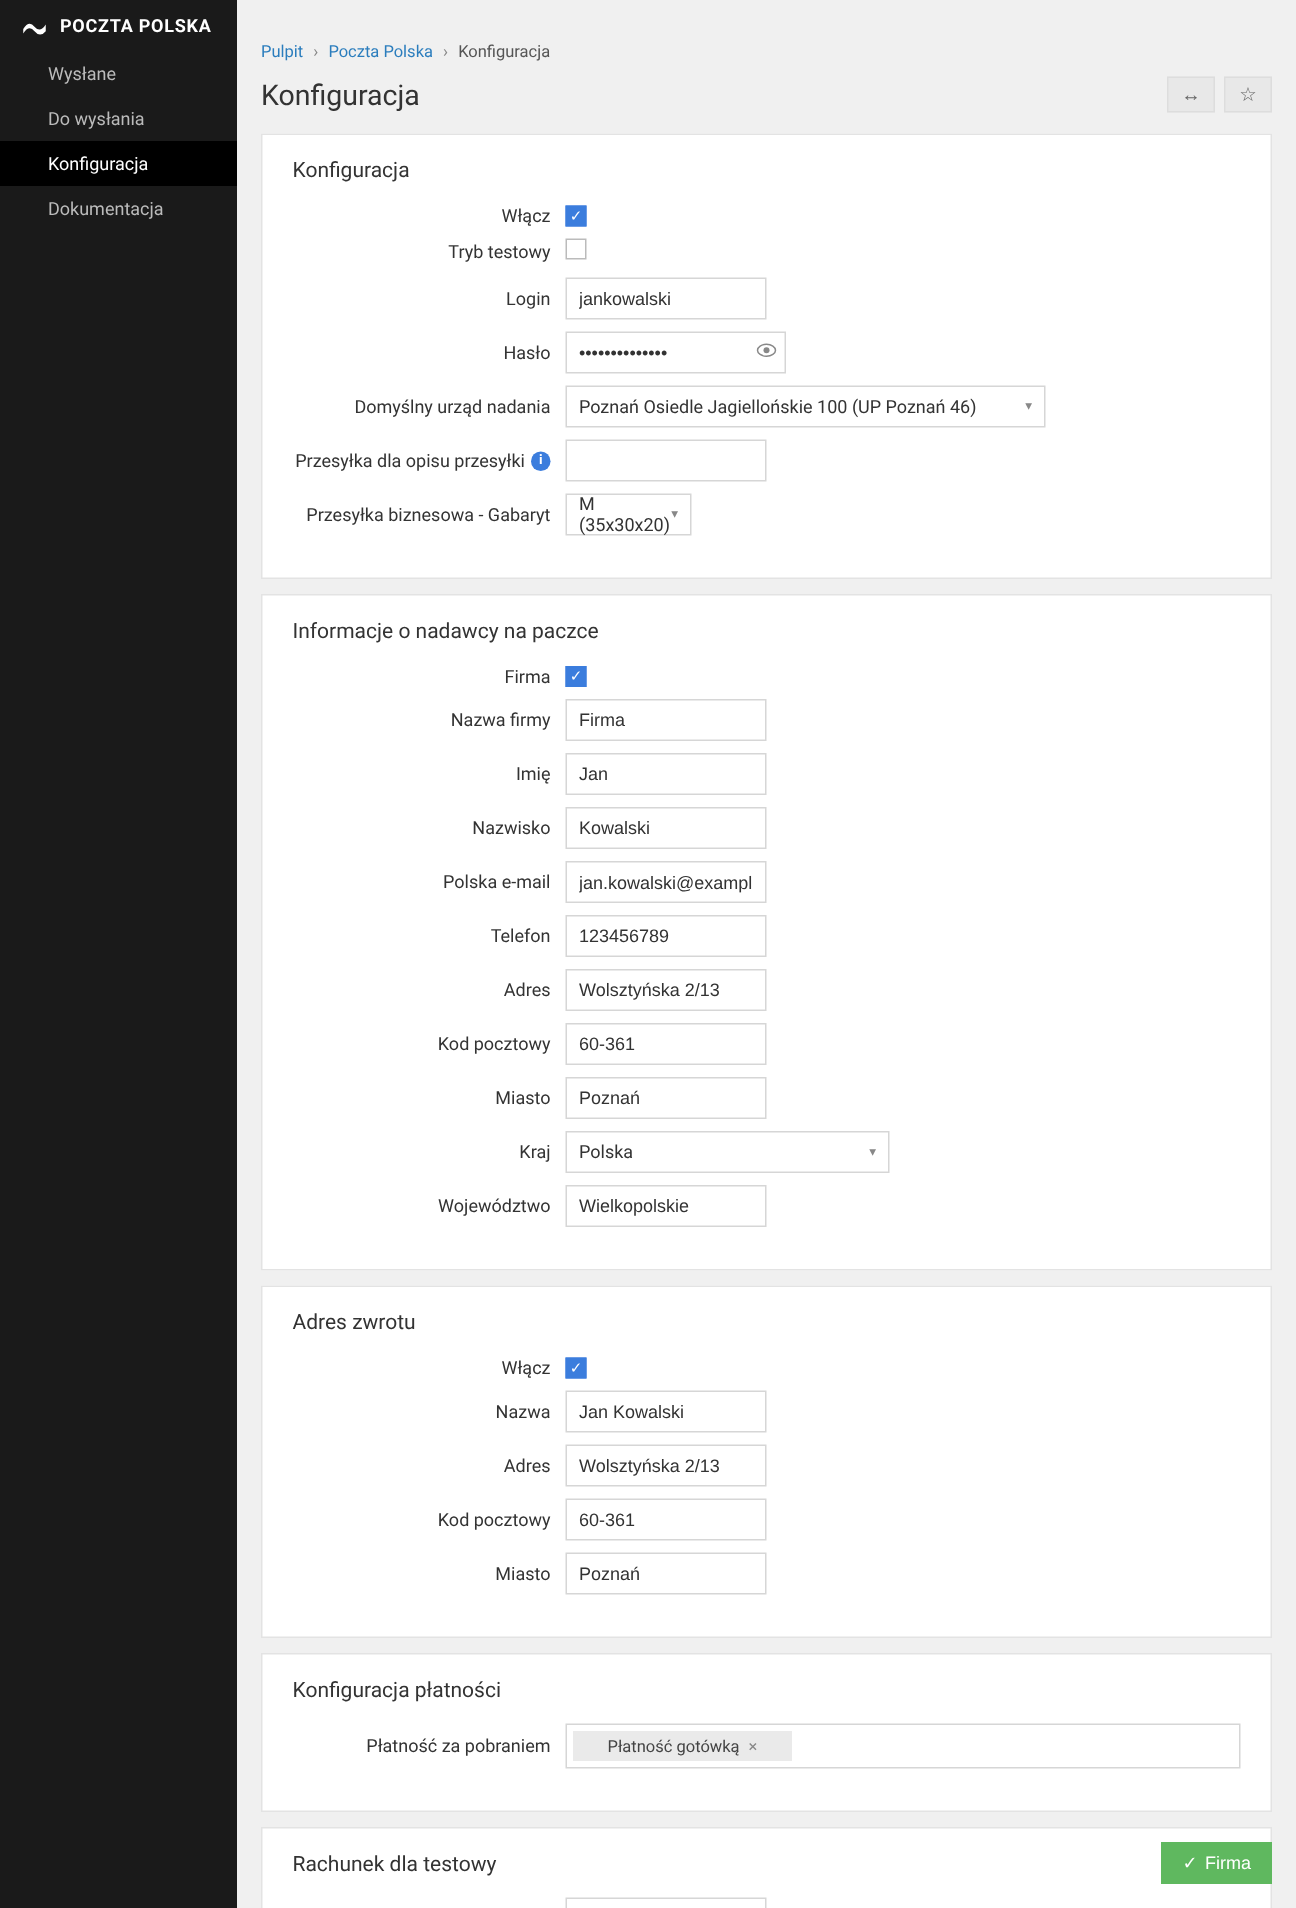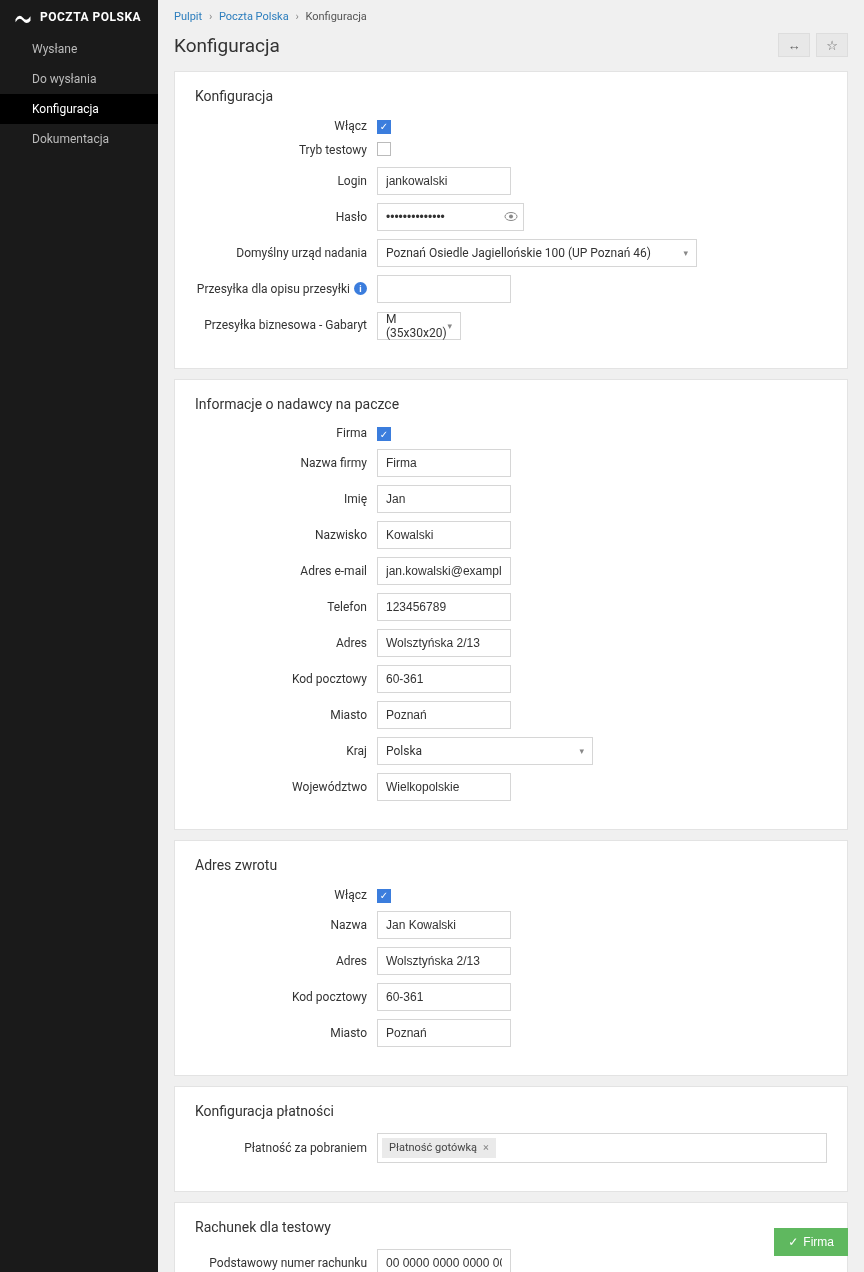--- a/index.html
+++ b/index.html
@@ -5,21 +5,21 @@
   * { box-sizing: border-box; margin: 0; padding: 0; }
   body { font-family: -apple-system, BlinkMacSystemFont, "Segoe UI", Roboto, Arial, sans-serif; font-size: 13px; color: #333; background: #f0f0f0; }
   .app { display: flex; min-height: 100vh; }
   .sidebar { width: 180px; background: #1a1a1a; color: #ccc; display: flex; flex-direction: column; }
   .brand { display: flex; align-items: center; gap: 8px; padding: 10px 14px; font-weight: 700; font-size: 12px; color: #fff; letter-spacing: 0.5px; }
   .brand svg { flex-shrink: 0; }
   .nav { flex: 1; }
   .nav-item { padding: 8px 14px 8px 32px; font-size: 12px; cursor: pointer; color: #bbb; }
   .nav-item.active { background: #000; color: #fff; }
   .main { flex: 1; background: #f0f0f0; padding: 0 0 20px 0; }
-  .breadcrumb { padding: 10px 16px 4px; font-size: 11px; color: #555; }
+  .breadcrumb { padding: 10px 16px 4px; font-size: 11px; color: #555; margin-top: 18px; }
   .breadcrumb a { color: #2b7dbd; text-decoration: none; }
   .breadcrumb .sep { margin: 0 4px; color: #888; }
   .page-header { display: flex; justify-content: space-between; align-items: center; padding: 6px 16px 14px; }
   .page-header h1 { font-size: 19px; font-weight: 400; color: #333; }
   .header-actions { display: flex; gap: 6px; }
   .icon-btn { width: 32px; height: 24px; background: #e8e8e8; border: 1px solid #ddd; display: flex; align-items: center; justify-content: center; cursor: pointer; color: #666; font-size: 13px; }
   .panel { background: #fff; border: 1px solid #e3e3e3; margin: 0 16px 10px; padding: 16px 20px 20px; }
   .panel h2 { font-size: 14px; font-weight: 400; color: #333; margin-bottom: 14px; }
   .form-row { display: flex; align-items: center; margin-bottom: 8px; }
   .form-label { width: 182px; text-align: right; padding-right: 10px; font-size: 12px; color: #333; display: flex; align-items: center; justify-content: flex-end; gap: 4px; }
@@ -31,21 +31,21 @@
   .w-medium { width: 225px; }
   .pw-wrap { position: relative; display: inline-block; }
   .pw-wrap input { width: 147px; padding-right: 26px; }
   .pw-eye { position: absolute; right: 6px; top: 50%; transform: translateY(-50%); color: #888; font-size: 13px; cursor: pointer; }
   .select { height: 28px; border: 1px solid #d6d6d6; padding: 0 24px 0 8px; font-size: 12px; color: #333; background: #fff; position: relative; display: inline-flex; align-items: center; cursor: pointer; }
   .select .arrow { position: absolute; right: 8px; top: 50%; transform: translateY(-50%); color: #888; font-size: 9px; }
   .checkbox { width: 14px; height: 14px; border: 1px solid #bbb; display: inline-flex; align-items: center; justify-content: center; cursor: pointer; background: #fff; }
   .checkbox.checked { background: #3b7ddd; border-color: #3b7ddd; color: #fff; font-size: 10px; }
   .info-icon { width: 13px; height: 13px; border-radius: 50%; background: #3b7ddd; color: #fff; font-size: 9px; font-weight: 700; display: inline-flex; align-items: center; justify-content: center; }
   .tag-input { border: 1px solid #d6d6d6; padding: 4px; min-height: 30px; width: 450px; display: flex; flex-wrap: wrap; gap: 4px; }
-  .tag { background: #eaeaea; padding: 3px 7px; font-size: 11px; color: #444; display: inline-flex; align-items: center; gap: 6px; }
+  .tag { background: #eaeaea; padding: 3px 23px; font-size: 11px; color: #444; display: inline-flex; align-items: center; gap: 6px; }
   .tag .x { color: #888; cursor: pointer; font-size: 11px; }
   .save-btn { position: fixed; right: 16px; bottom: 16px; background: #5fb85f; color: #fff; border: none; padding: 7px 14px; font-size: 12px; cursor: pointer; display: flex; align-items: center; gap: 5px; }
   .full-input { width: 360px; }
 </style>
 </head>
 <body>
 
 <div class="app">
   <aside class="sidebar">
     <div class="brand">
@@ -149,21 +149,21 @@
       </div>
       <div class="form-row">
         <div class="form-label">Imię</div>
         <div class="form-control"><input type="text" value="Jan" style=""></div>
       </div>
       <div class="form-row">
         <div class="form-label">Nazwisko</div>
         <div class="form-control"><input type="text" value="Kowalski" style=""></div>
       </div>
       <div class="form-row">
-        <div class="form-label">Adres e-mail</div>
+        <div class="form-label">Polska e-mail</div>
         <div class="form-control"><input type="text" value="jan.kowalski@example.com" style=""></div>
       </div>
       <div class="form-row">
         <div class="form-label">Telefon</div>
         <div class="form-control"><input type="text" value="123456789" style=""></div>
       </div>
       <div class="form-row">
         <div class="form-label">Adres</div>
         <div class="form-control"><input type="text" value="Wolsztyńska 2/13" style=""></div>
       </div>

